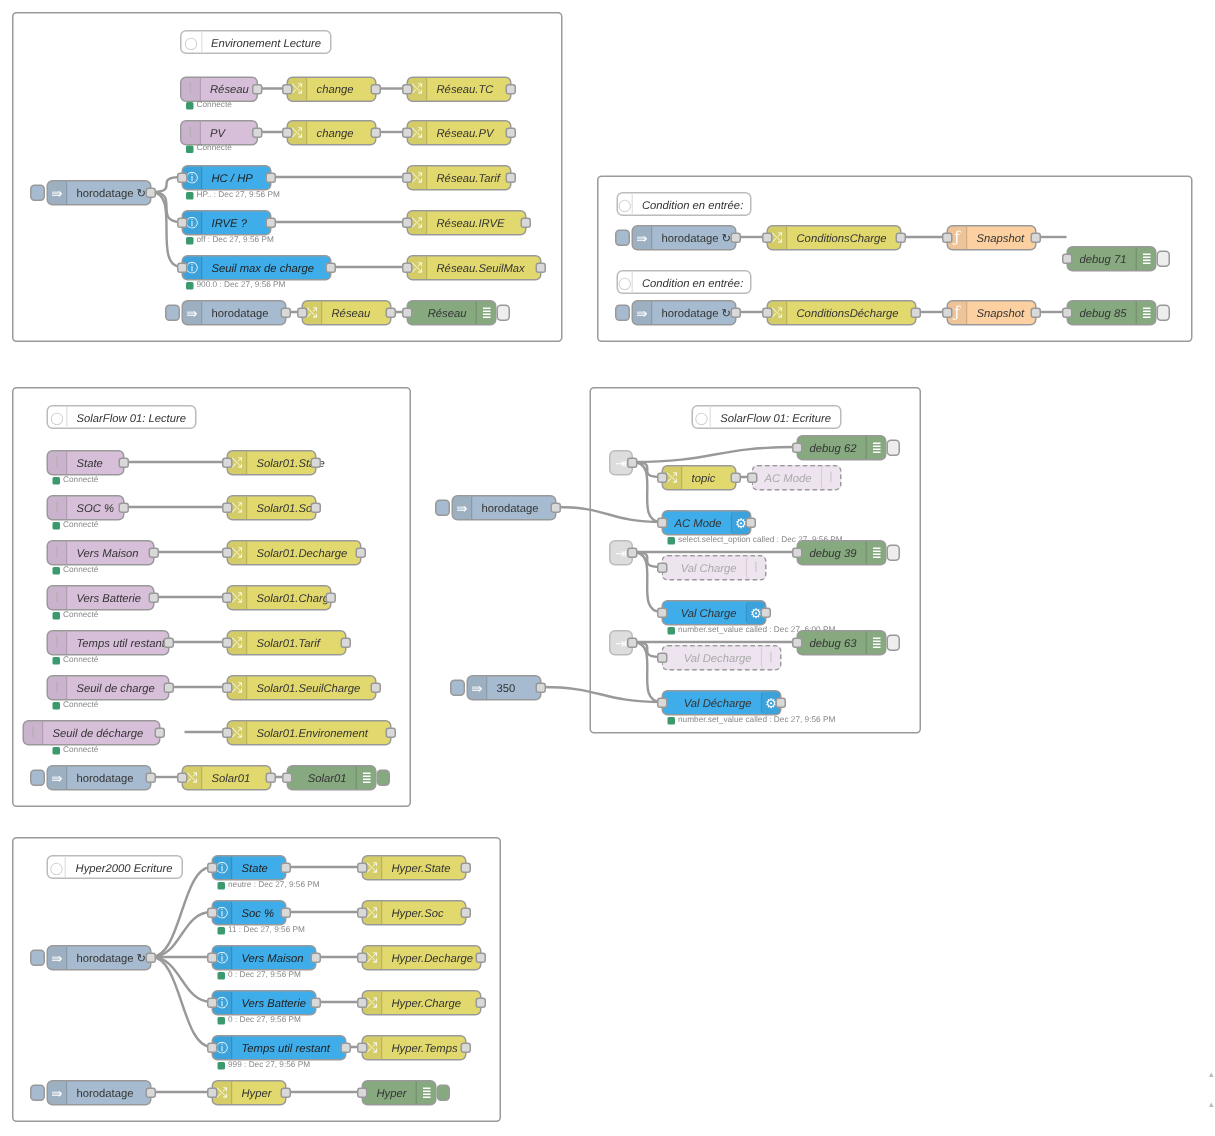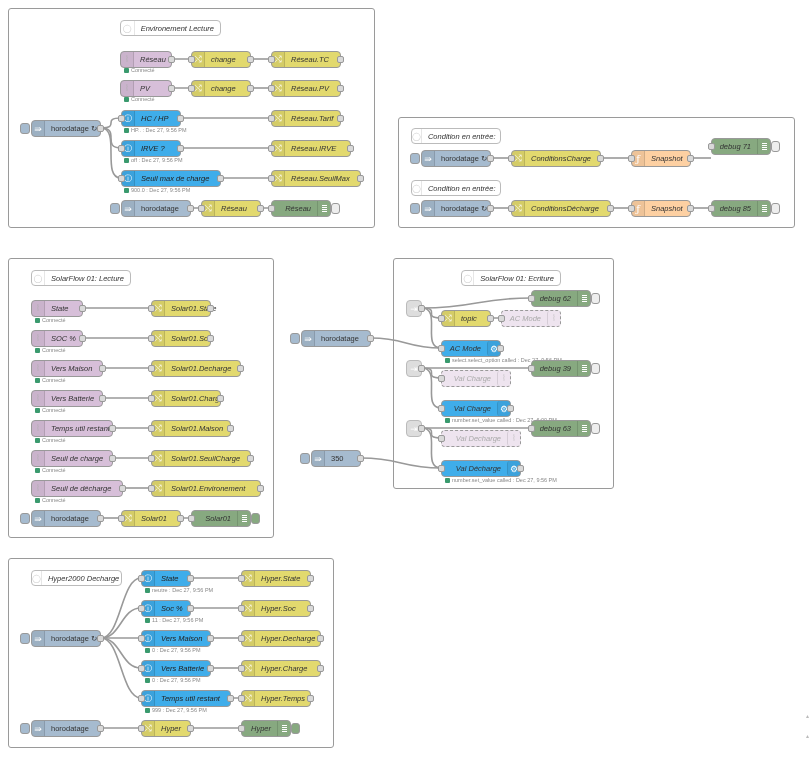--- a/index.html
+++ b/index.html
@@ -261,21 +261,21 @@
     <span class="ico">⤭</span>
     <span class="lbl">ConditionsCharge</span>
     <span class="port out"></span>
   </div>
   <div class="node c-func" style="left:631px;top:150px;width:60px;">
     <span class="port in"></span>
     <span class="ico">ƒ</span>
     <span class="lbl">Snapshot</span>
     <span class="port out"></span>
   </div>
-  <div class="node c-debug" style="left:711px;top:138px;width:60px;">
+  <div class="node c-debug" style="left:711px;top:164px;width:60px;">
     <span class="port in"></span>
     <span class="lbl right">debug 71</span>
     <span class="dbg-bars">
         <i></i>
         <i></i>
         <i></i>
         <i></i>
       </span>
     <span class="btn-right"></span>
   </div>
@@ -384,39 +384,39 @@
          <span class="lbl">Temps util restant</span>
          <span class="port out"></span>
        </div>
        <div class="status" style="left:35px;top:437px;">
         <span class="dot"></span>
         <span>Connecté</span>
       </div>
        <div class="node c-change" style="left:151px;top:420px;width:80px;">
          <span class="port in"></span>
          <span class="ico">⤭</span>
-         <span class="lbl">Solar01.Maison</span>
+         <span class="lbl">Solar01.Tarif</span>
          <span class="port out"></span>
        </div>
       <div class="node c-ha-in" style="left:31px;top:450px;width:82px;justify-content:center;">
          <span class="ico">⦚</span>
          <span class="lbl">Seuil de charge</span>
          <span class="port out"></span>
        </div>
        <div class="status" style="left:35px;top:467px;">
         <span class="dot"></span>
         <span>Connecté</span>
       </div>
        <div class="node c-change" style="left:151px;top:450px;width:100px;">
          <span class="port in"></span>
          <span class="ico">⤭</span>
          <span class="lbl">Solar01.SeuilCharge</span>
          <span class="port out"></span>
        </div>
-      <div class="node c-ha-in" style="left:31px;top:480px;width:92px;">
+      <div class="node c-ha-in" style="left:15px;top:480px;width:92px;">
          <span class="ico">⦚</span>
          <span class="lbl">Seuil de décharge</span>
          <span class="port out"></span>
        </div>
        <div class="status" style="left:35px;top:497px;">
         <span class="dot"></span>
         <span>Connecté</span>
       </div>
        <div class="node c-change" style="left:151px;top:480px;width:110px;">
          <span class="port in"></span>
@@ -562,21 +562,21 @@
   </div>
   <div class="node c-inject" style="left:311px;top:450px;width:50px;">
     <span class="btn-left"></span>
     <span class="ico">⇛</span>
     <span class="lbl normal">350</span>
     <span class="port out"></span>
   </div>
 
   <div class="comment" style="left:31px;top:570px;width:91px;">
     <span class="ico">◯</span>
-    <span class="lbl">Hyper2000 Decharge</span>
+    <span class="lbl">Hyper2000 Ecriture</span>
   </div>
   <div class="node c-inject" style="left:31px;top:630px;width:70px;">
     <span class="btn-left"></span>
     <span class="ico">⇛</span>
     <span class="lbl normal">horodatage ↻</span>
     <span class="port out"></span>
   </div>
   <div id="hyper-rows">
       <div class="node c-info" style="left:141px;top:570px;width:50px;">
          <span class="port in"></span>

